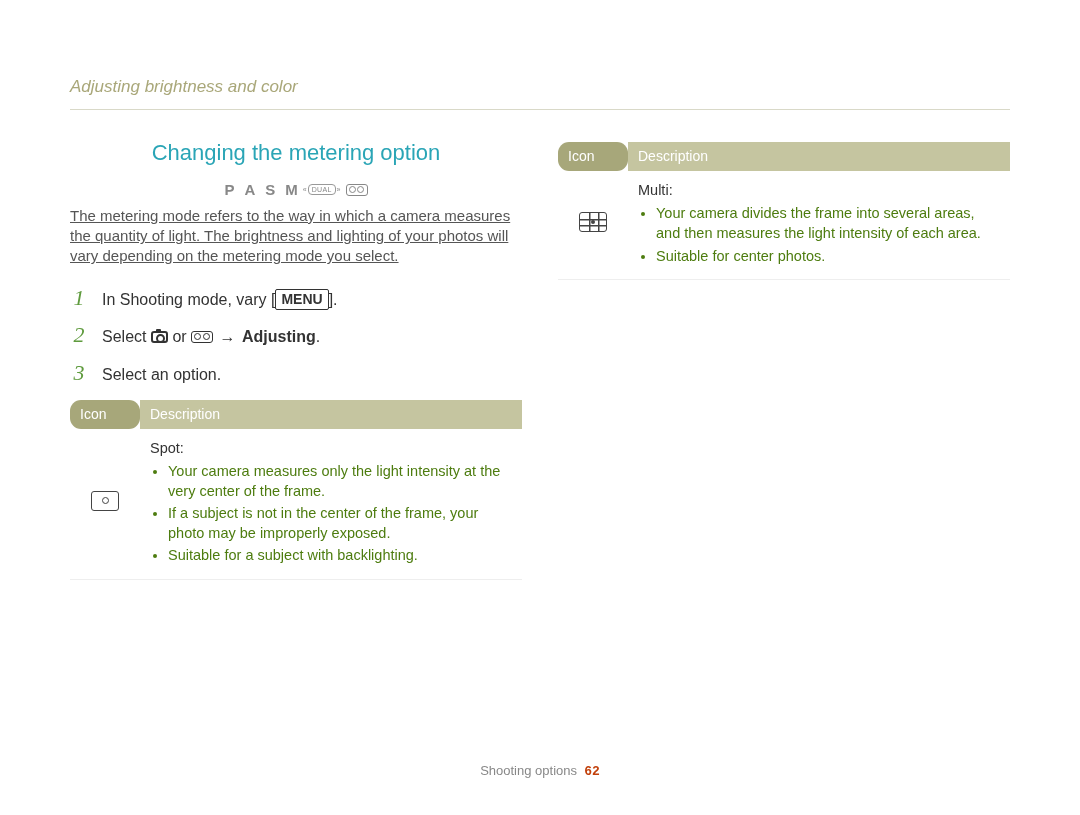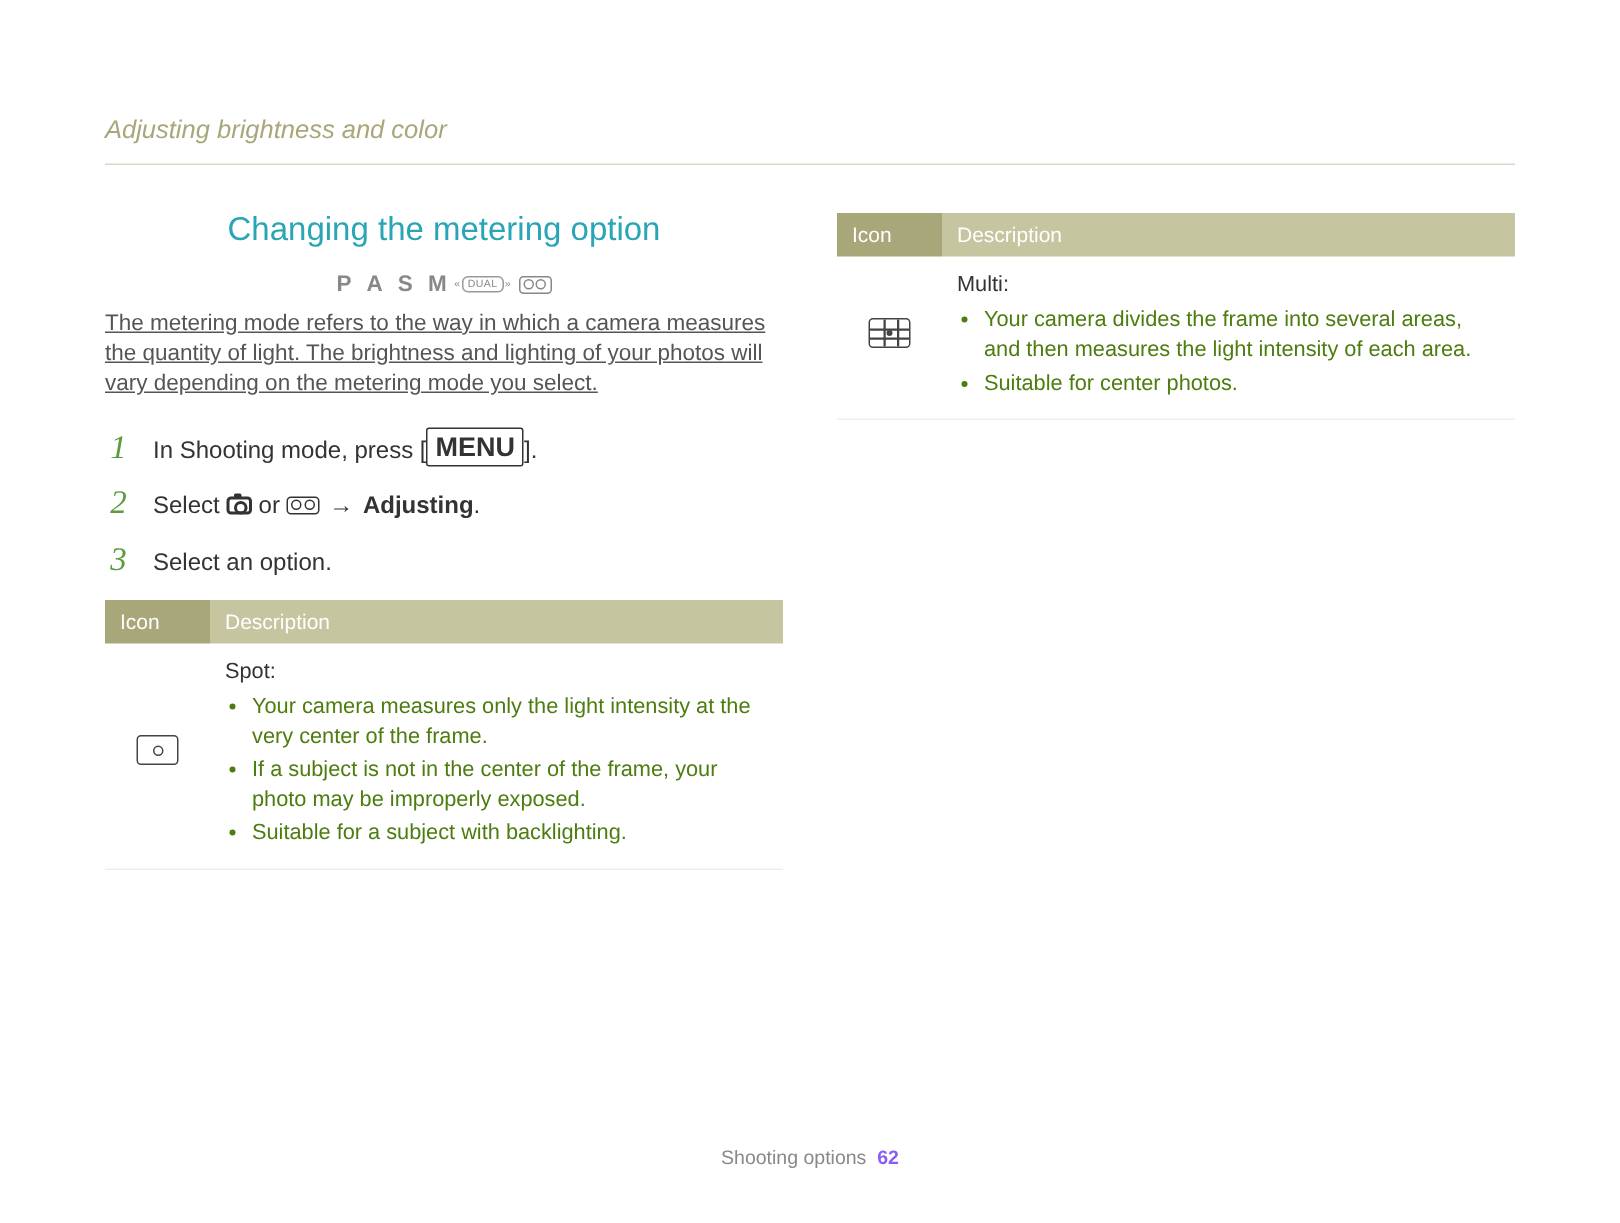--- a/index.html
+++ b/index.html
@@ -18,51 +18,51 @@
   .dualbadge::before{content:"«";position:absolute;left:-6px;top:1px;font-size:7px;}
   .dualbadge::after{content:"»";position:absolute;right:-6px;top:1px;font-size:7px;}
   .cam-double{display:inline-block;width:22px;height:12px;border:1.5px solid #888;border-radius:3px;position:relative;}
   .cam-double::before,.cam-double::after{content:"";position:absolute;width:5px;height:5px;border:1.5px solid #888;border-radius:50%;top:1.5px;}
   .cam-double::before{left:2.5px;} .cam-double::after{right:2.5px;}
   .body{color:#555;text-decoration:underline;}
   .steps{margin:16px 0 12px 0;}
   .step{display:flex;gap:14px;margin:8px 0;align-items:baseline;}
   .stepnum{font-style:italic;color:var(--accent);font-family:Georgia,"Times New Roman",serif;font-size:22px;width:18px;text-align:center;}
   .stepbody{font-size:16px;color:#333;}
-  .boxed{display:inline-block;border:1.5px solid #333;padding:0 5px;font-weight:700;font-size:18px;border-radius:2px;vertical-align:1px;text-align:center;}
+  .boxed{display:inline-block;border:1.5px solid #333;padding:0 5px;font-weight:700;font-size:14px;border-radius:2px;vertical-align:1px;text-align:center;}
   .icon-cam{display:inline-block;width:17px;height:12px;border:2px solid #333;border-radius:3px;position:relative;vertical-align:-1px;}
   .icon-cam::before{content:"";position:absolute;width:5px;height:5px;border:2px solid #333;border-radius:50%;top:1px;left:3px;}
   .icon-cam::after{content:"";position:absolute;width:5px;height:3px;background:#333;top:-4px;left:3px;border-radius:1px;}
   .icon-vid{display:inline-block;width:22px;height:12px;border:1.8px solid #333;border-radius:3px;position:relative;vertical-align:-1px;}
   .icon-vid::before,.icon-vid::after{content:"";position:absolute;width:5px;height:5px;border:1.8px solid #333;border-radius:50%;top:1px;}
   .icon-vid::before{left:2px;} .icon-vid::after{right:2px;}
   .arrow{display:inline-block;padding:0 2px;}
   .tbl{width:100%;border-collapse:collapse;margin-top:4px;}
   .thead td{background:var(--olivelight);color:#fff;font-size:14px;padding:5px 10px;}
-  .thead td:first-child{background:var(--olive);width:70px;}
+  .thead td:first-child{background:var(--olive);width:70px;border-radius:11px;}
   .trow td{padding:10px 10px;border-bottom:1px solid #eee;vertical-align:middle;font-size:14.5px;}
   .trow td:first-child{text-align:center;vertical-align:middle;}
   .trow ul{margin:4px 0 0 0;padding-left:18px;}
   .trow li{margin:3px 0;color:#4d7c0f;}
   .opt-title{font-weight:400;}
   .mt{margin-top:4px;}
   
   .m-spot,.m-multi,.m-cw{display:inline-block;width:28px;height:20px;border:1.6px solid #444;border-radius:3px;position:relative;}
   .m-spot::before{content:"";position:absolute;width:5px;height:5px;border:1.5px solid #444;border-radius:50%;top:5.5px;left:9.5px;}
   .m-multi{background:
     linear-gradient(#444,#444) 9px 0/1.5px 100% no-repeat,
     linear-gradient(#444,#444) 18px 0/1.5px 100% no-repeat,
     linear-gradient(#444,#444) 0 6px/100% 1.5px no-repeat,
     linear-gradient(#444,#444) 0 12px/100% 1.5px no-repeat;
   }
   .m-multi::before{content:"";position:absolute;width:4px;height:4px;background:#444;border-radius:50%;top:7px;left:11px;}
   .m-cw::before{content:"";position:absolute;width:10px;height:10px;border:1.5px solid #444;border-radius:50%;top:3px;left:7px;}
   .m-cw::after{content:"";position:absolute;width:4px;height:4px;background:#444;border-radius:50%;top:7px;left:11px;}
   .footer{position:absolute;bottom:34px;left:0;right:0;text-align:center;color:#888;font-size:13px;}
-  .footer .pg{font-weight:600;color:#8b5cf6;}
+  .footer .pg{font-weight:600;color:#c2410c;font-family:Liberation Mono, monospace;}
 </style>
 </head>
 <body>
 
 <div class="page">
   <div class="topic">Adjusting brightness and color</div>
   <hr class="rule">
 
   <div class="cols">
 
@@ -78,21 +78,21 @@
           <span class="cam-double"></span>
         </span>
       </div>
 
       <div class="body">The metering mode refers to the way in which a camera measures the quantity of light. The brightness and lighting of your photos will vary depending on the metering mode you select.</div>
 
       <div class="steps">
         <div class="step">
           <span class="stepnum">1</span>
           <span class="stepbody">
-            <span>In Shooting mode, press [</span><span class="boxed">MENU</span><span>].</span>
+            <span>In Shooting mode, vary [</span><span class="boxed">MENU</span><span>].</span>
           </span>
         </div>
         <div class="step">
           <span class="stepnum">2</span>
           <span class="stepbody">
             <span>Select </span>
             <span class="icon-cam"></span>
             <span> or </span>
             <span class="icon-vid"></span>
             <span class="arrow">→ </span>

